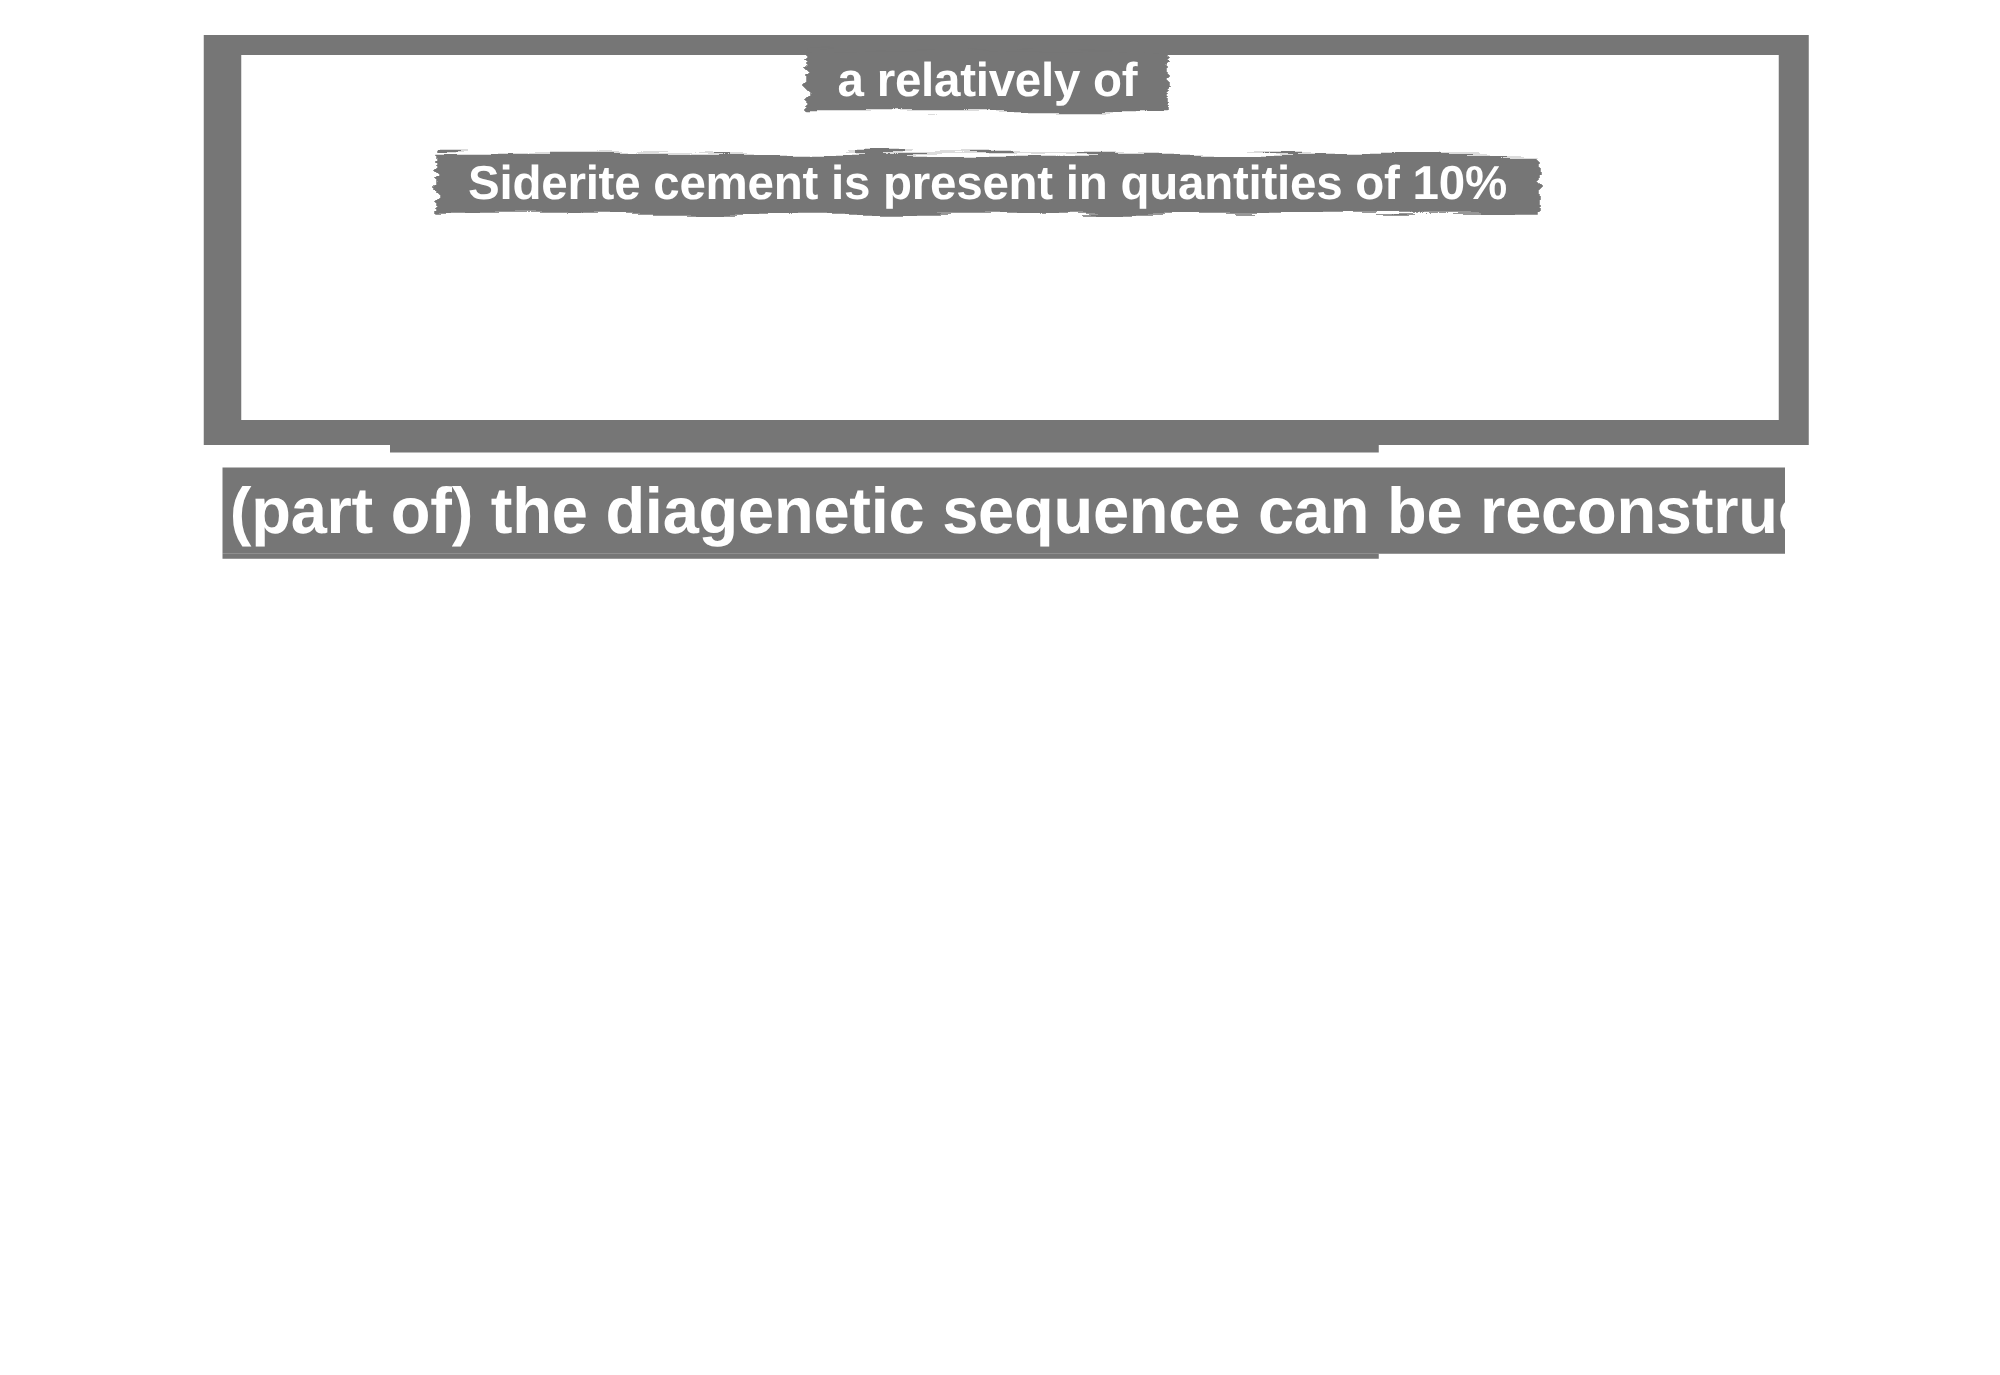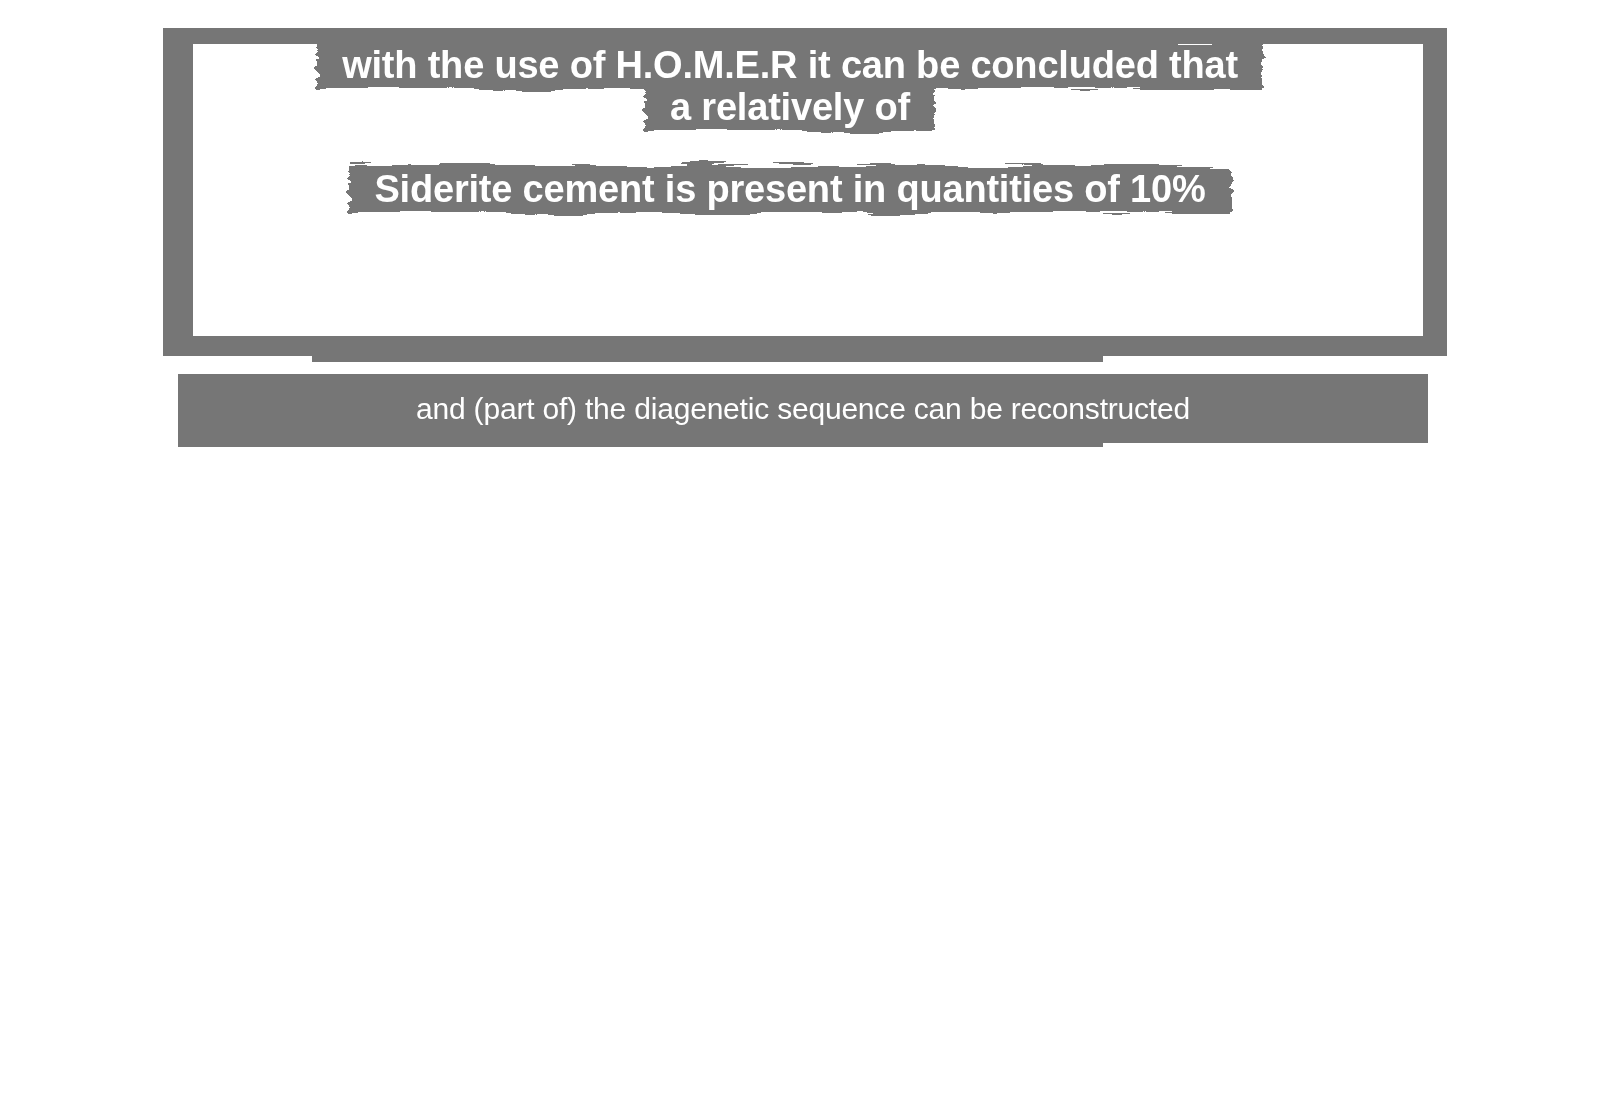--- a/index.html
+++ b/index.html
@@ -91,22 +91,22 @@
     top: 374px;
     width: 1250px;
     height: 69px;
     background: var(--hl, #767676);
     display: flex;
     align-items: center;
     justify-content: center;
   }
   .footer-banner .txt {
     color: var(--txt, #ffffff);
-    font-size: 30px;
-    font-weight: normal;
+    font-size: 52px;
+    font-weight: bold;
     letter-spacing: -0.2px;
     line-height: 1;
     white-space: nowrap;
   }
 
   .svg-defs { position: absolute; width: 0; height: 0; }
 </style>
 </head>
 <body>
 
@@ -117,25 +117,20 @@
       <feDisplacementMap in="SourceGraphic" in2="noise" scale="12" xChannelSelector="R" yChannelSelector="G"></feDisplacementMap>
     </filter>
   </defs>
 </svg>
 
 <div class="canvas">
 
   <div class="conclusion-box">
     <div class="row">
       <span class="band">
-        <span class="txt">with the use of H.O.M.E.R it can be concluded that</span>
-      </span>
-    </div>
-    <div class="row">
-      <span class="band">
         <span class="txt">a relatively of</span>
       </span>
     </div>
     <div class="row spacer"></div>
     <div class="row">
       <span class="band">
         <span class="txt">Siderite cement is present in quantities of 10%</span>
       </span>
     </div>
   </div>

